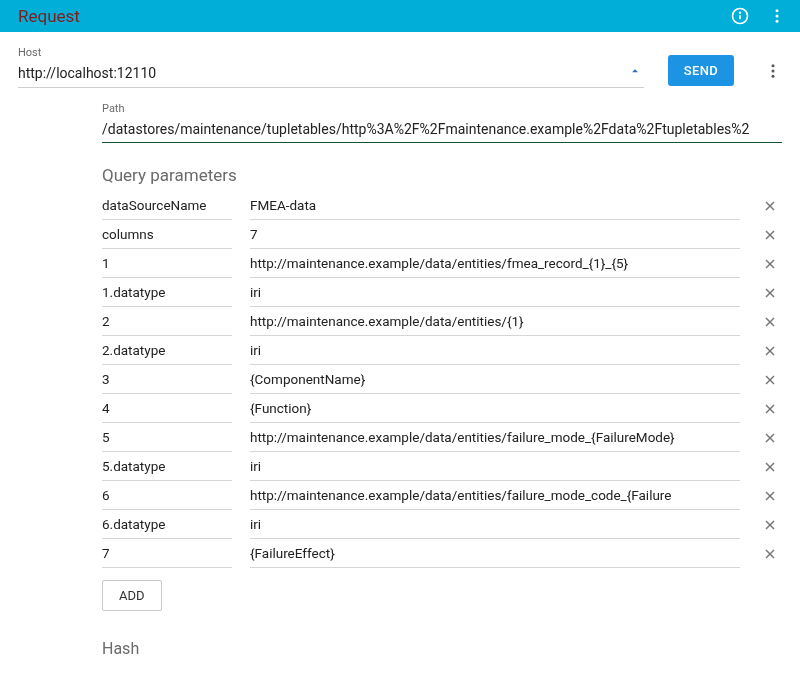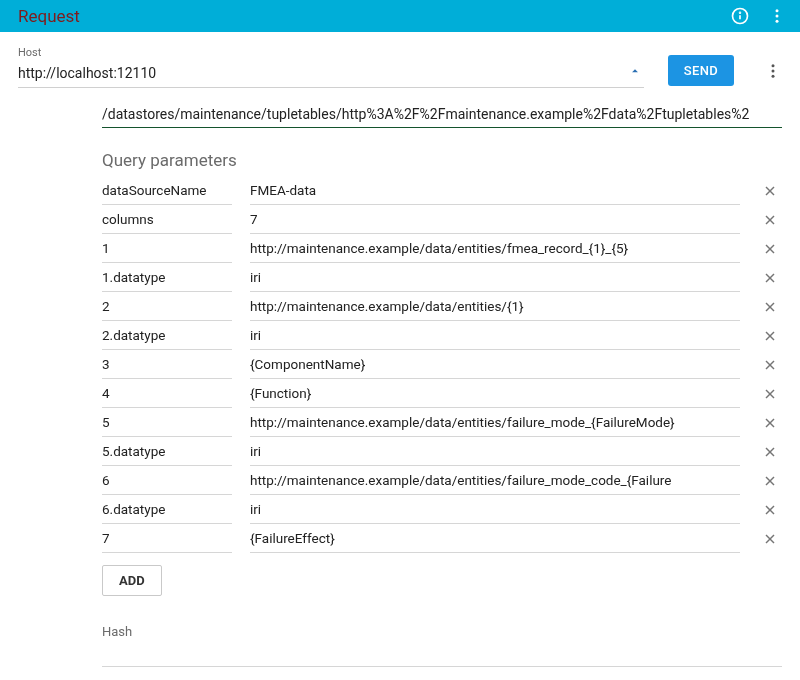--- a/index.html
+++ b/index.html
@@ -62,23 +62,23 @@
   }
   .param-val {
     flex:1; min-width:0; border:none; border-bottom:1px solid #d6d6d6;
     font-size:13.5px; color:#222; padding:6px 0 6px 0; outline:none;
     white-space:nowrap; overflow:hidden; text-overflow:clip;
   }
   .del-btn { width:24px; height:24px; color:#6e6e6e; cursor:pointer; flex-shrink:0; display:flex;align-items:center;justify-content:center; }
 
   .add-btn {
     margin-top:12px; border:1px solid #c9c9c9; background:#fff;
-    padding:7px 16px; font-size:13px; color:#333; border-radius:2px; cursor:pointer;font-weight:bold;
-  }
-  .hash-label { font-size:13px; color:#6b6b6b; margin-top:28px; }
+    padding:7px 16px; font-size:13px; color:#333; border-radius:2px; cursor:pointer;
+  }
+  .hash-label { font-size:16px; color:#6b6b6b; margin-top:28px; }
   .hash-field { width:100%; border:none; border-bottom:1px solid #d6d6d6; padding:6px 0; }
 </style>
 </head>
 <body>
 
 <div class="header">
   <div class="header-title">Request</div>
   <div class="header-icons">
     <span class="icon">
       <svg width="20" height="20" viewBox="0 0 24 24" fill="none" stroke="#fff" stroke-width="2">
@@ -115,20 +115,21 @@
         <svg width="18" height="18" viewBox="0 0 24 24" fill="#555">
             <circle cx="12" cy="5" r="2"></circle>
             <circle cx="12" cy="12" r="2"></circle>
             <circle cx="12" cy="19" r="2"></circle>
           </svg>
       </span>
     </div>
   </div>
 
   <div class="main">
+    <span class="label">Path</span>
     <input class="path-field" value="/datastores/maintenance/tupletables/http%3A%2F%2Fmaintenance.example%2Fdata%2Ftupletables%2" style="">
 
     <div class="section-label">Query parameters</div>
 
     <div id="params-container">
         <div class="param-row">
           <input class="param-key" value="dataSourceName" style="">
           <input class="param-val" value="FMEA-data" style="">
           <span class="del-btn">
             <svg width="16" height="16" viewBox="0 0 24 24" stroke="#757575" stroke-width="2.2" fill="none">

